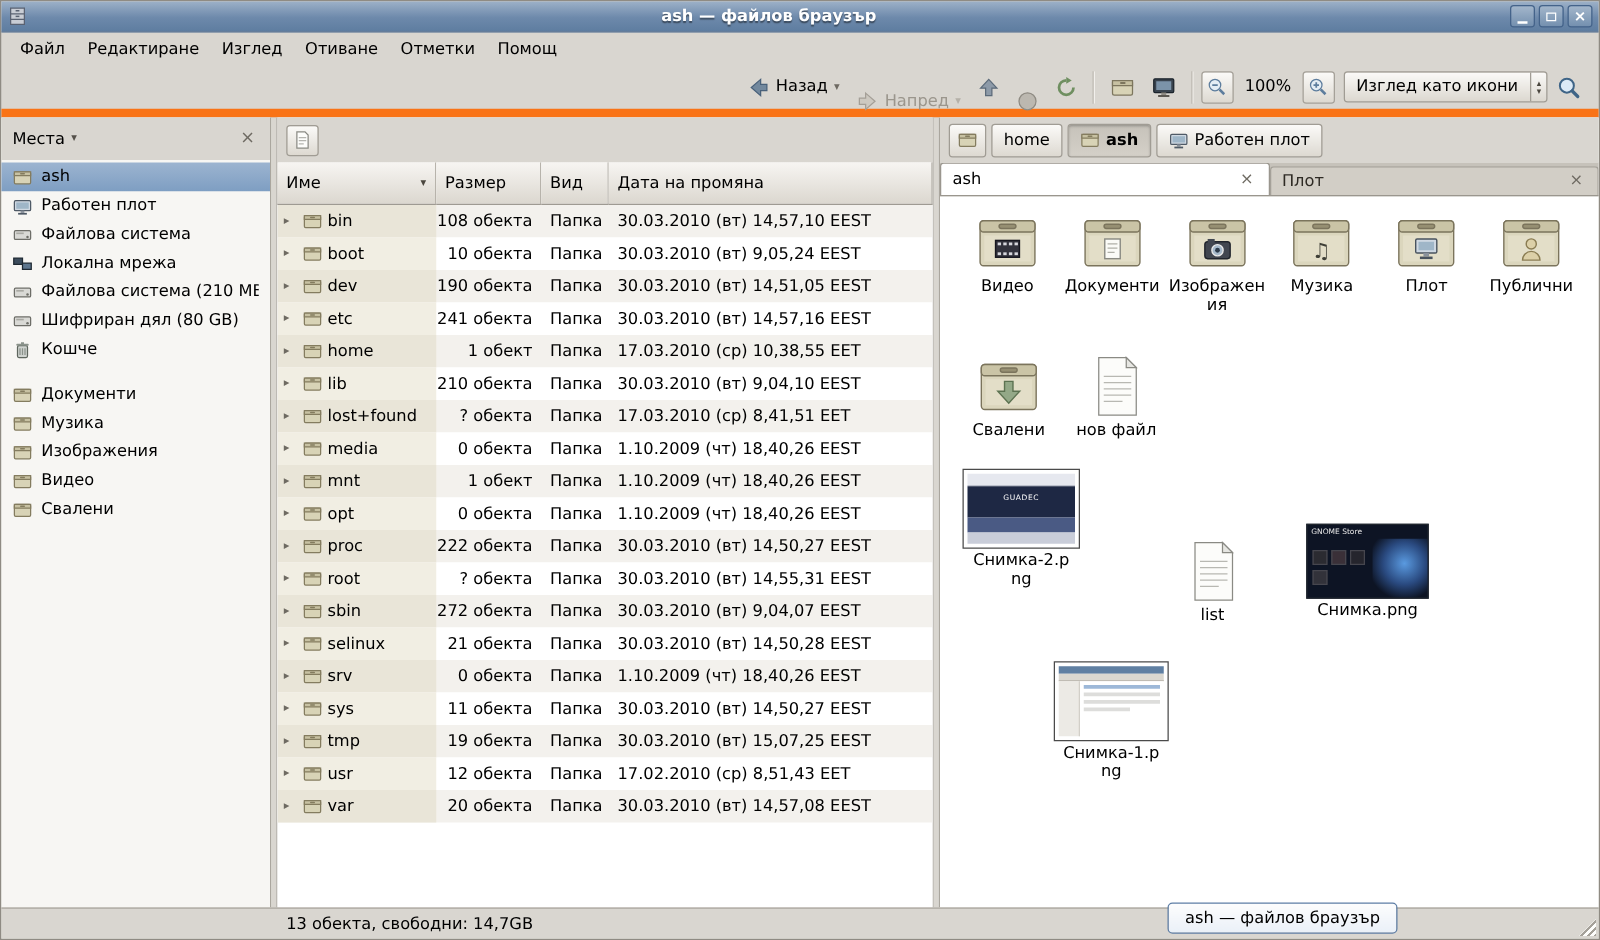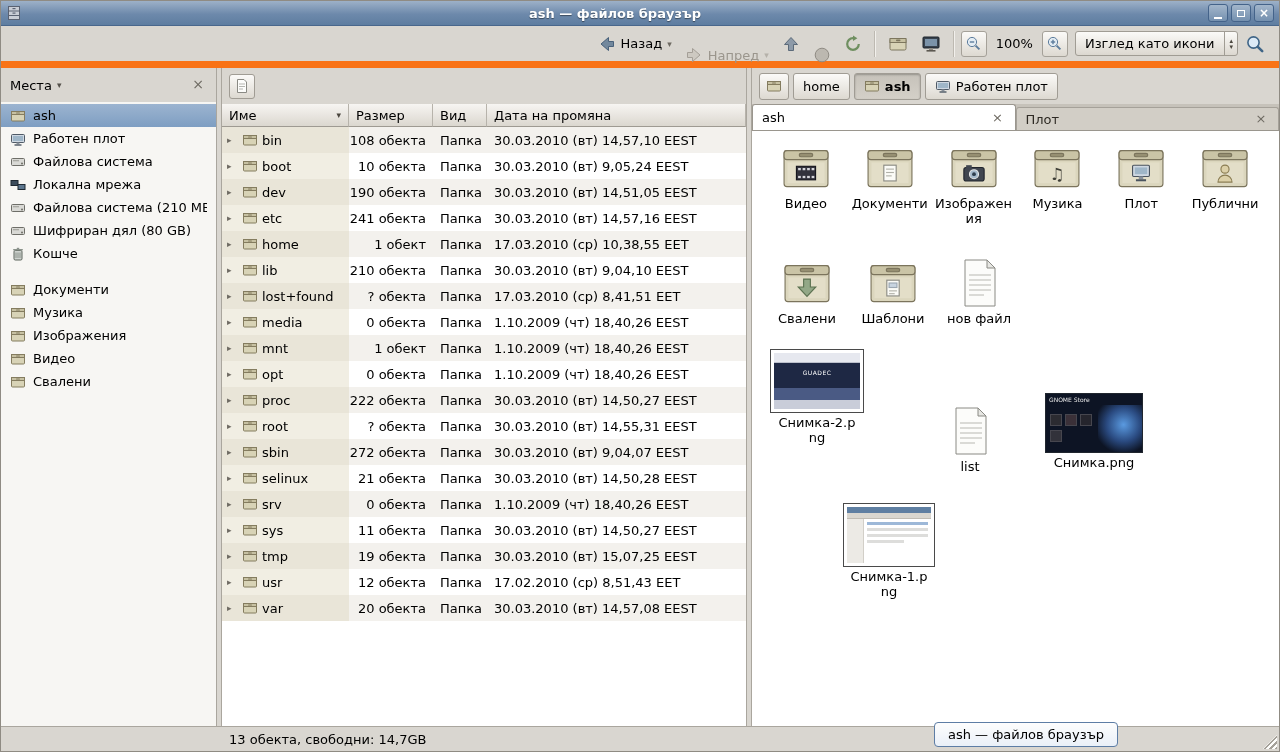--- a/index.html
+++ b/index.html
@@ -50,21 +50,21 @@
   .place-row { height:23px; display:flex; align-items:center; gap:7px; padding:0 9px; }
   .place-row.selected { background:linear-gradient(#9cb4d0, var(--selection_blue,#7e9ec2)); }
   .place-sep { height:13px; }
   .place-label { white-space:nowrap; overflow:hidden; }
 
   
   .tree-pane { width:526px; flex:none; display:flex; flex-direction:column; background:#fff; border:1px solid #aaa69e; border-top:none; border-bottom:none; }
   .pane-topbar { height:36px; flex:none; background:#d9d6d0; display:flex; align-items:center; gap:4px; padding:0 7px; }
   .mini-btn { width:26px; height:25px; border:1px solid #a09c94; border-radius:3px; background:linear-gradient(#fbfaf8,#ddd9d1); display:flex; align-items:center; justify-content:center; }
   .tree-table { flex:1; display:flex; flex-direction:column; min-height:0; }
-  .tree-header { display:flex; height:23px; flex:none; }
+  .tree-header { display:flex; height:34px; flex:none; }
   .th { background:linear-gradient(#f7f5f2,#dbd7cf); border-right:1px solid #b7b3ab; border-bottom:1px solid #9e9a92; padding:0 7px; display:flex; align-items:center; gap:5px; }
   .sort-arrow { font-size:9px; color:#4a463e; margin-left:auto; }
   .c0 { width:127px; flex:none; }
   .c1 { width:84px; flex:none; }
   .c2 { width:54px; flex:none; }
   .c3 { flex:1; }
   .tree-rows { flex:1; background:#fff; overflow:hidden; }
   .tr { display:flex; height:26px; }
   .tr.even { background:#f3f1ed; }
   .tr.odd  { background:#ffffff; }
@@ -153,20 +153,28 @@
         </span>
       <span class="wbtn">
           <span class="glyph-max"></span>
         </span>
       <span class="wbtn">
           <span class="glyph-close">×</span>
         </span>
     </span>
   </div>
 
+  <div class="menubar">
+      <span class="menu-item">Файл</span>
+      <span class="menu-item">Редактиране</span>
+      <span class="menu-item">Изглед</span>
+      <span class="menu-item">Отиване</span>
+      <span class="menu-item">Отметки</span>
+      <span class="menu-item">Помощ</span>
+    </div>
 
   <div class="toolbar">
     <div class="tbtn">
       <span class="ic">
           <svg width="18" height="18" viewBox="0 0 18 18">
             <path d="M10.5 2.5 L3 9 L10.5 15.5 V11.5 H15.5 V6.5 H10.5 Z" fill="#72889d" stroke="#49617a"></path>
           </svg>
         </span>
       <span>Назад</span>
       <span class="dd">▾</span>
@@ -891,37 +899,20 @@
                   <rect x="4.5" y="7.5" width="39" height="8" rx="2.5" fill="#cac4a6" stroke="#7b745c"></rect>
                   <rect x="18" y="10" width="12" height="3" rx="1.5" fill="#968f72" stroke="#7b745c"></rect>
                   <rect x="7.5" y="18" width="33" height="18.5" fill="#e3dec8"></rect>
                   <path d="M21 19.5 h6 v7 h4.8 l-7.8 8.5 -7.8 -8.5 h4.8 z" fill="#93a887" stroke="#5c7251"></path>
                 </svg>
               </div>
               <div class="ilabel">Свалени</div>
             </div>
             <div class="icon-item">
               <div class="big-icon">
-                <svg width="54" height="52" viewBox="0 0 48 46">
-                  <rect x="4.5" y="7.5" width="39" height="32" rx="2.5" fill="#dbd6bd" stroke="#7b745c"></rect>
-                  <rect x="4.5" y="7.5" width="39" height="8" rx="2.5" fill="#cac4a6" stroke="#7b745c"></rect>
-                  <rect x="18" y="10" width="12" height="3" rx="1.5" fill="#968f72" stroke="#7b745c"></rect>
-                  <rect x="7.5" y="18" width="33" height="18.5" fill="#e3dec8"></rect>
-                  <rect x="18.5" y="20.5" width="11" height="14" fill="#fbfbf7" stroke="#8a8a82"></rect>
-                  <rect x="20.5" y="23" width="7" height="4" fill="#c8d4e0" stroke="#9aa6b2"></rect>
-                  <g stroke="#b0b0a8">
-                    <line x1="20.5" y1="30" x2="27.5" y2="30"></line>
-                    <line x1="20.5" y1="32.5" x2="25.5" y2="32.5"></line>
-                  </g>
-                </svg>
-              </div>
-              <div class="ilabel">Шаблони</div>
-            </div>
-            <div class="icon-item">
-              <div class="big-icon">
                 <svg width="44" height="52" viewBox="0 0 44 52">
                   <path d="M8 3 h22 l8 8 v38 h-30 z" fill="#fcfcfa" stroke="#8a8a84"></path>
                   <path d="M30 3 v8 h8 z" fill="#e6e6e2" stroke="#8a8a84"></path>
                   <g stroke="#b8b8b2">
                     <line x1="12" y1="18" x2="34" y2="18"></line>
                     <line x1="12" y1="23" x2="34" y2="23"></line>
                     <line x1="12" y1="28" x2="34" y2="28"></line>
                     <line x1="12" y1="33" x2="34" y2="33"></line>
                     <line x1="12" y1="38" x2="27" y2="38"></line>
                   </g>

